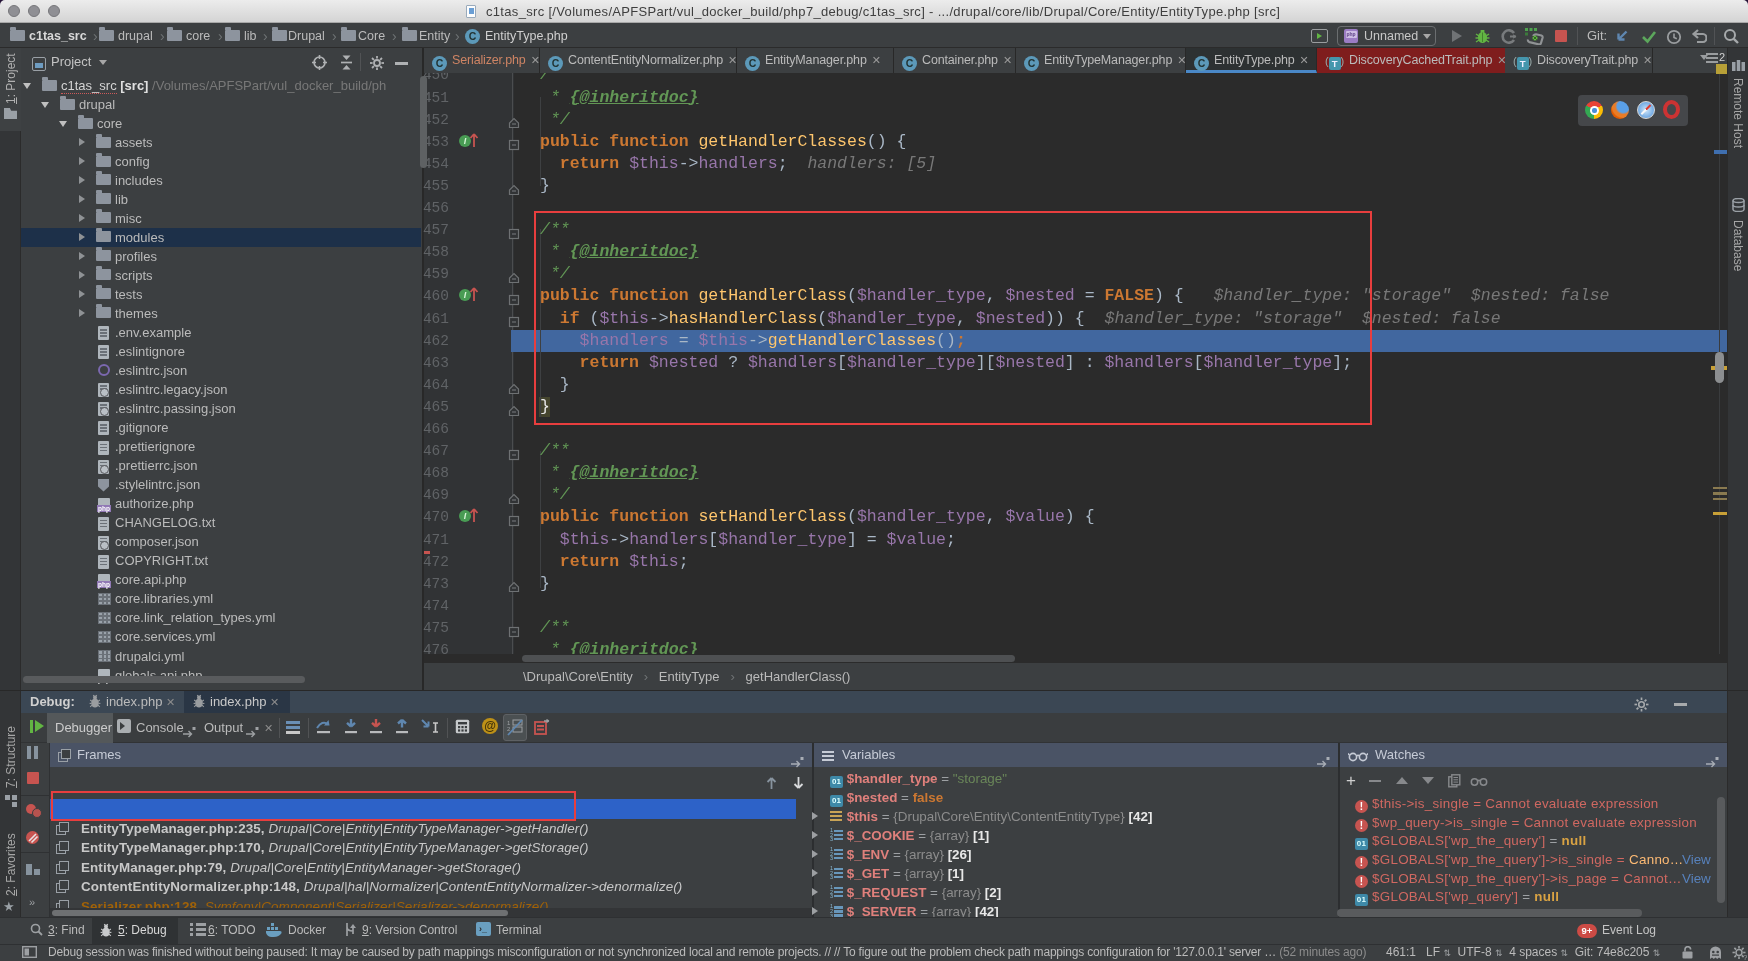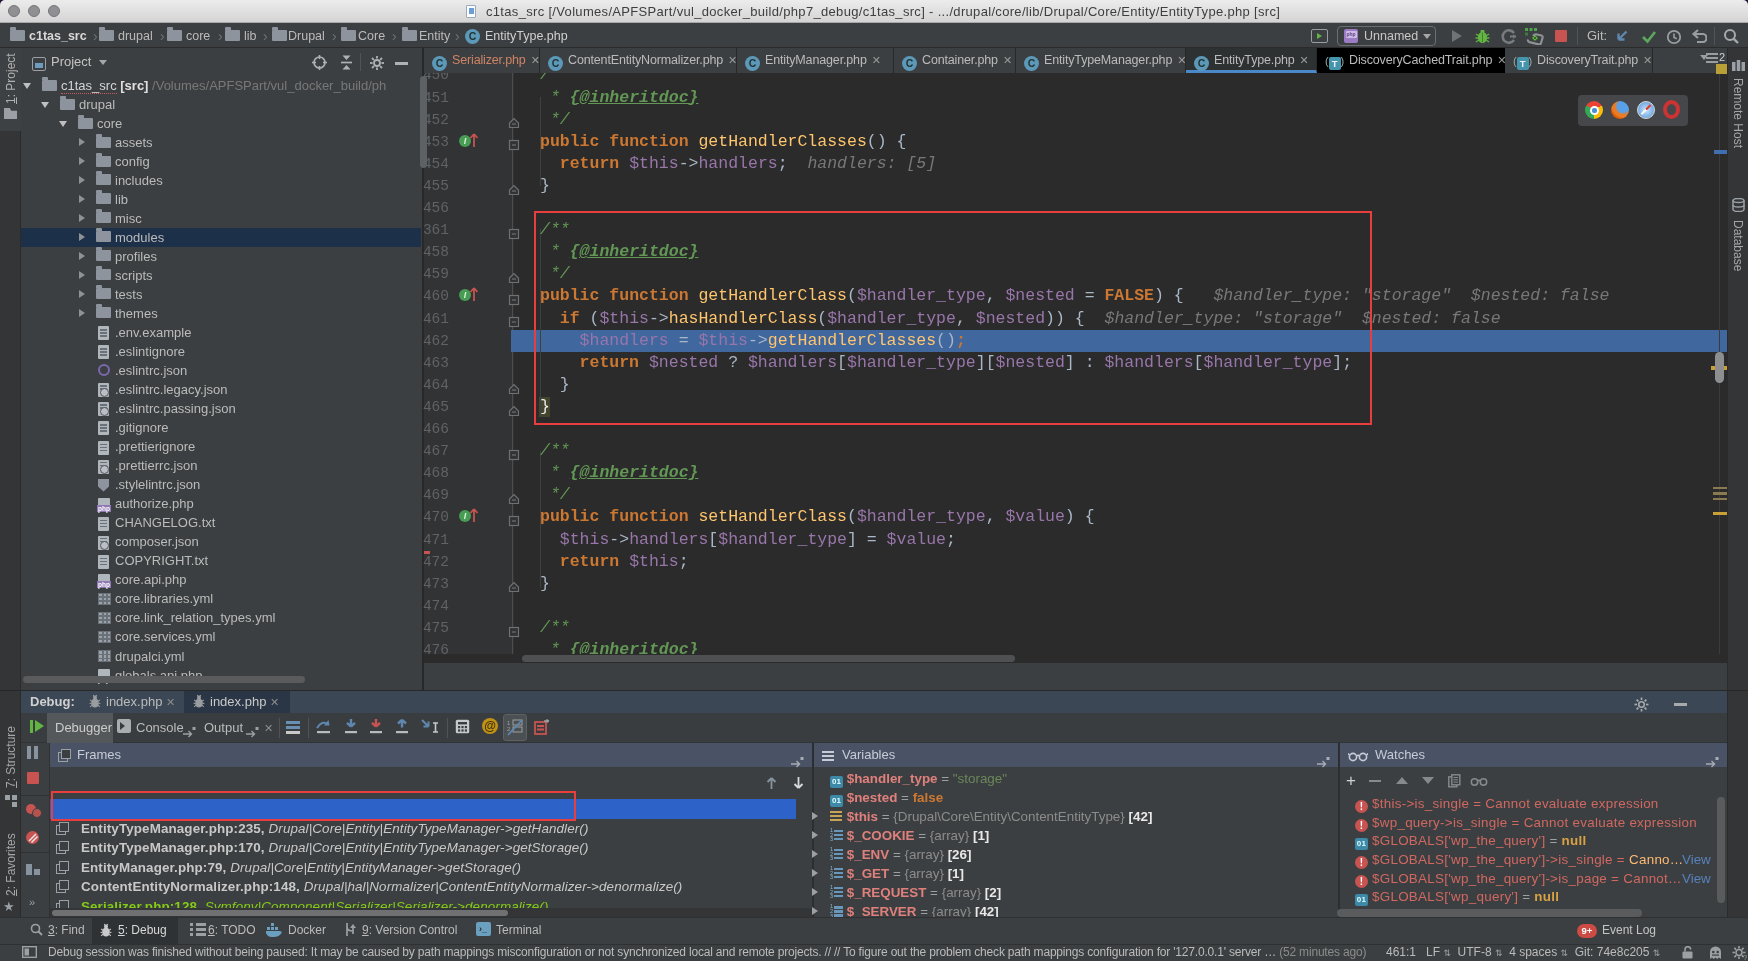--- a/index.html
+++ b/index.html
@@ -314,21 +314,21 @@
 <div class="ln" style="top:108.6px">452</div>
 <div class="cl" style="top:108.6px"><span class="c"> */</span></div>
 <div class="ln" style="top:130.7px">453</div>
 <div class="cl" style="top:130.7px"><span class="k">public</span> <span class="k">function</span> <span class="f">getHandlerClasses</span>() {</div>
 <div class="ln" style="top:152.8px">454</div>
 <div class="cl" style="top:152.8px">  <span class="k">return</span> <span class="v">$this</span>-&gt;<span class="v">handlers</span>;<span class="hint">  handlers: [5]</span></div>
 <div class="ln" style="top:174.9px">455</div>
 <div class="cl" style="top:174.9px">}</div>
 <div class="ln" style="top:197.0px">456</div>
 <div class="cl" style="top:197.0px"></div>
-<div class="ln" style="top:219.1px">361</div>
+<div class="ln" style="top:219.1px">457</div>
 <div class="cl" style="top:219.1px"><span class="c">/**</span></div>
 <div class="ln" style="top:241.2px">458</div>
 <div class="cl" style="top:241.2px"><span class="c"> * <b style="text-decoration:underline">{@inheritdoc}</b></span></div>
 <div class="ln" style="top:263.3px">459</div>
 <div class="cl" style="top:263.3px"><span class="c"> */</span></div>
 <div class="ln" style="top:285.4px">460</div>
 <div class="cl" style="top:285.4px"><span class="k">public</span> <span class="k">function</span> <span class="f">getHandlerClass</span>(<span class="v">$handler_type</span>, <span class="v">$nested</span> = <span class="k">FALSE</span>) { <span class="hint">  $handler_type: "storage"  $nested: false</span></div>
 <div class="ln" style="top:307.5px">461</div>
 <div class="cl" style="top:307.5px">  <span class="k">if</span> (<span class="v">$this</span>-&gt;<span class="f">hasHandlerClass</span>(<span class="v">$handler_type</span>, <span class="v">$nested</span>)) {<span class="hint">  $handler_type: "storage"  $nested: false</span></div>
 <div class="ln" style="top:329.6px">462</div>
@@ -430,21 +430,21 @@
         <line x1="4" y1="6" x2="8" y2="6" stroke="#6e7173" stroke-width="1.2"></line>
       </svg></div>
 <div class="a" style="left:424px;top:551px;width:6px;height:3px;background:#c75450"></div>
 <div class="a" style="left:424px;top:48px;width:1303px;height:25px;background:#3c3f41"></div>
 <div class="tab" style="left:424px;width:116px;background:#3c3f41;padding-left:8px"><span class="cicon">C</span><span style="color:#ce8464;margin-left:5px">Serializer.php</span><span class="x">✕</span></div>
 <div class="tab" style="left:540px;width:197px;background:#3c3f41;padding-left:8px"><span class="cicon">C</span><span style="color:#bbbbbb;margin-left:5px">ContentEntityNormalizer.php</span><span class="x">✕</span></div>
 <div class="tab" style="left:737px;width:157px;background:#3c3f41;padding-left:8px"><span class="cicon">C</span><span style="color:#bbbbbb;margin-left:5px">EntityManager.php</span><span class="x">✕</span></div>
 <div class="tab" style="left:894px;width:122px;background:#3c3f41;padding-left:8px"><span class="cicon">C</span><span style="color:#bbbbbb;margin-left:5px">Container.php</span><span class="x">✕</span></div>
 <div class="tab" style="left:1016px;width:170px;background:#3c3f41;padding-left:8px"><span class="cicon">C</span><span style="color:#bbbbbb;margin-left:5px">EntityTypeManager.php</span><span class="x">✕</span></div>
 <div class="tab" style="left:1186px;width:131px;background:#2d3132;border-bottom:3px solid #4a88c7;padding-left:8px"><span class="cicon">C</span><span style="color:#bbbbbb;margin-left:5px">EntityType.php</span><span class="x">✕</span></div>
-<div class="tab" style="left:1317px;width:216px;background:#000000;padding-left:8px"><span class="ticon">(<b>T</b>)</span><span style="color:#bbbbbb;margin-left:5px">DiscoveryCachedTrait.php</span><span class="x">✕</span></div>
+<div class="tab" style="left:1317px;width:216px;background:#7f1d1d;padding-left:8px"><span class="ticon">(<b>T</b>)</span><span style="color:#bbbbbb;margin-left:5px">DiscoveryCachedTrait.php</span><span class="x">✕</span></div>
 <div class="tab" style="left:1505px;width:148px;background:#3c3f41;padding-left:8px"><span class="ticon">(<b>T</b>)</span><span style="color:#bbbbbb;margin-left:5px">DiscoveryTrait.php</span><span class="x">✕</span></div>
 <div class="a" style="left:1700px;top:55px;width:0;height:0;border-left:4px solid transparent;border-right:4px solid transparent;border-top:5px solid #9a9d9f"></div>
 <div class="a" style="left:1706px;top:53px;width:12px;height:2px;background:#9a9d9f;box-shadow:0 4px 0 #9a9d9f,0 8px 0 #9a9d9f"></div>
 <div class="a" style="left:1719px;top:51px;height:14px;font-size:11px;color:#d0d0d0">2</div>
 <div class="a" style="left:534px;top:210.5px;width:838px;height:214px;border:2.5px solid #e83e3e;z-index:30"></div>
 <div class="a" style="left:1578px;top:95px;width:110px;height:31px;background:#45474a;border-radius:4px"></div>
 <div class="a" style="left:1585px;top:101px;width:18px;height:18px;border-radius:50%;background:conic-gradient(from 60deg,#fbbc05 0 120deg,#34a853 0 240deg,#ea4335 0 360deg)"></div>
 <div class="a" style="left:1589.5px;top:105.5px;width:9px;height:9px;border-radius:50%;background:#fff"></div>
 <div class="a" style="left:1591.5px;top:107.5px;width:5px;height:5px;border-radius:2px;background:#4a90d9"></div>
 <div class="a" style="left:1611px;top:101px;width:18px;height:18px;border-radius:50%;background:radial-gradient(circle at 68% 30%,#5aa0e8 0 34%,#e97c26 46% 62%,#e25b00 70% 100%)"></div>
@@ -457,20 +457,21 @@
 <div class="a" style="left:1715px;top:352px;width:9px;height:31px;background:#8c8e90;border-radius:4.5px"></div>
 <div class="a" style="left:1711px;top:365.5px;width:4px;height:4px;background:#c8a037"></div>
 <div class="a" style="left:1724px;top:365.5px;width:4px;height:4px;background:#c8a037"></div>
 <div class="a" style="left:1713px;top:486.5px;width:14px;height:2.5px;background:#8a7a50"></div>
 <div class="a" style="left:1713px;top:492px;width:14px;height:2.5px;background:#8a7a50"></div>
 <div class="a" style="left:1713px;top:497.5px;width:14px;height:2.5px;background:#8a7a50"></div>
 <div class="a" style="left:1713px;top:511.5px;width:14px;height:3px;background:#c8a037"></div>
 <div class="a" style="left:424px;top:654px;width:1303px;height:9px;background:#2b2b2b"></div>
 <div class="a" style="left:522px;top:655px;width:493px;height:7px;background:#4e5052;border-radius:3.5px"></div>
 <div class="a" style="left:424px;top:663px;width:1303px;height:27px;background:#3c3f41"></div>
+<div class="a" style="left:523px;top:663px;height:27px;line-height:27px;font-size:13px;color:#bbb;white-space:nowrap">\Drupal\Core\Entity&nbsp;&nbsp;&nbsp;<span style="color:#6f7375">›</span>&nbsp;&nbsp;&nbsp;EntityType&nbsp;&nbsp;&nbsp;<span style="color:#6f7375">›</span>&nbsp;&nbsp;&nbsp;getHandlerClass()</div>
 <div class="a" style="left:1727px;top:48px;width:21px;height:869px;background:#333537;border-left:1px solid #2b2b2b"></div>
 <svg class="a" style="left:1732px;top:60px" width="13" height="13" viewBox="0 0 13 13">
       <g fill="#9aa0a6">
         <rect x="0" y="2" width="3.5" height="9"></rect>
         <rect x="4.75" y="0" width="3.5" height="11"></rect>
         <rect x="9.5" y="2" width="3.5" height="9"></rect>
       </g>
     </svg>
 <div class="vrb" style="left:1745px;top:78px">Remote Host</div>
 <svg class="a" style="left:1732px;top:198px" width="13" height="14" viewBox="0 0 13 14">
@@ -631,21 +632,21 @@
       <path d="M6.5 13 L6.5 2 M6.5 2 L2.5 6 M6.5 2 L10.5 6" stroke="#87939e" stroke-width="1.8" fill="none"></path>
     </svg>
 <svg class="a" style="left:792px;top:776px" width="13" height="14" viewBox="0 0 13 14">
       <path d="M6.5 1 L6.5 12 M6.5 12 L2.5 8 M6.5 12 L10.5 8" stroke="#d8dadc" stroke-width="1.8" fill="none"></path>
     </svg>
 <div class="a" style="left:50px;top:799px;width:746px;height:19.5px;background:#2d62c8"></div>
 <div class="frow" style="top:818.5px;color:#c8c8c8"><span class="fi"></span><b style="font-weight:700">EntityTypeManager.php:235,</b> <i>Drupal|Core|Entity|EntityTypeManager-&gt;getHandler()</i></div>
 <div class="frow" style="top:838.0px;color:#c8c8c8"><span class="fi"></span><b style="font-weight:600">EntityTypeManager.php:170,</b> <i>Drupal|Core|Entity|EntityTypeManager-&gt;getStorage()</i></div>
 <div class="frow" style="top:857.5px;color:#c8c8c8"><span class="fi"></span><b style="font-weight:600">EntityManager.php:79,</b> <i>Drupal|Core|Entity|EntityManager-&gt;getStorage()</i></div>
 <div class="frow" style="top:877.0px;color:#c8c8c8"><span class="fi"></span><b style="font-weight:600">ContentEntityNormalizer.php:148,</b> <i>Drupal|hal|Normalizer|ContentEntityNormalizer-&gt;denormalize()</i></div>
-<div class="frow" style="top:896.5px;color:#84cc16"><span class="fi"></span><b style="font-weight:600">Serializer.php:128,</b> <i>Symfony|Component|Serializer|Serializer-&gt;denormalize()</i></div>
+<div class="frow" style="top:896.5px;color:#a16207"><span class="fi"></span><b style="font-weight:600">Serializer.php:128,</b> <i>Symfony|Component|Serializer|Serializer-&gt;denormalize()</i></div>
 <div class="a" style="left:51px;top:791px;width:525px;height:30px;border:2.5px solid #e83e3e;z-index:30"></div>
 <div class="a" style="left:50px;top:908px;width:762px;height:9px;background:#333537"></div>
 <div class="a" style="left:52px;top:909.5px;width:456px;height:6px;background:#6e7072;border-radius:3px"></div>
 <div class="sep-v" style="left:812px;top:743px;height:174px;width:2px"></div>
 <div class="hdr" style="left:814px;top:743px;width:524px;height:24px;line-height:24px"><span style="display:inline-block;margin-left:8px;margin-right:8px;width:12px;height:2px;background:#c6cbd6;box-shadow:0 4px 0 #c6cbd6,0 8px 0 #c6cbd6;vertical-align:6px"></span>Variables<span style="position:absolute;right:8px;top:6px"><svg width="14" height="12" viewBox="0 0 14 12">
           <path d="M1 8 h8 M6.5 5 L9.5 8 L6.5 11" stroke="#a8adb5" stroke-width="1.4" fill="none"></path>
           <rect x="10.5" y="1" width="3" height="3" fill="#a8adb5"></rect>
         </svg></span></div>
 <div class="vrow" style="left:830px;top:768.7px"><span class="i01">01</span> <span class="pname">$handler_type</span> <span class="eq">=</span> <span class="sval">"storage"</span></div>
 <div class="vrow" style="left:830px;top:787.8px"><span class="i01">01</span> <span class="pname">$nested</span> <span class="eq">=</span> <span class="kwval">false</span></div>

